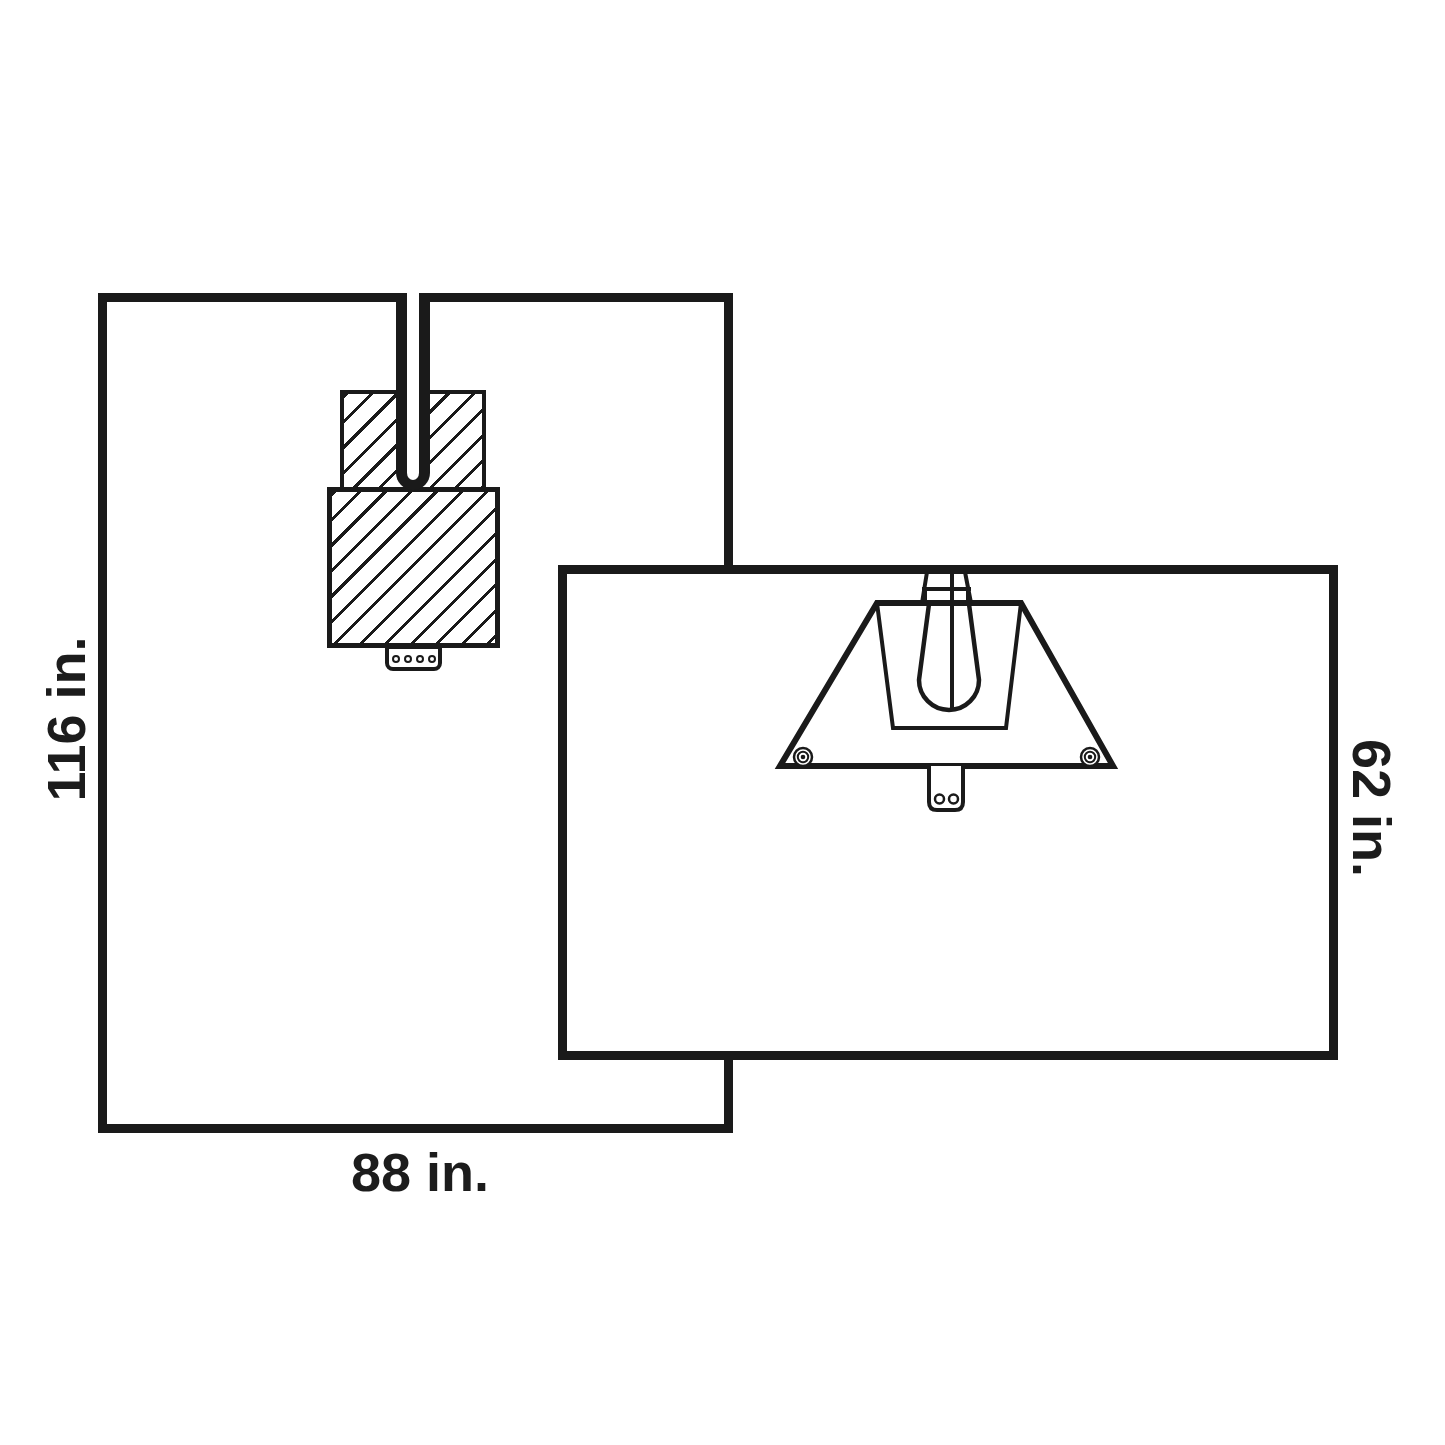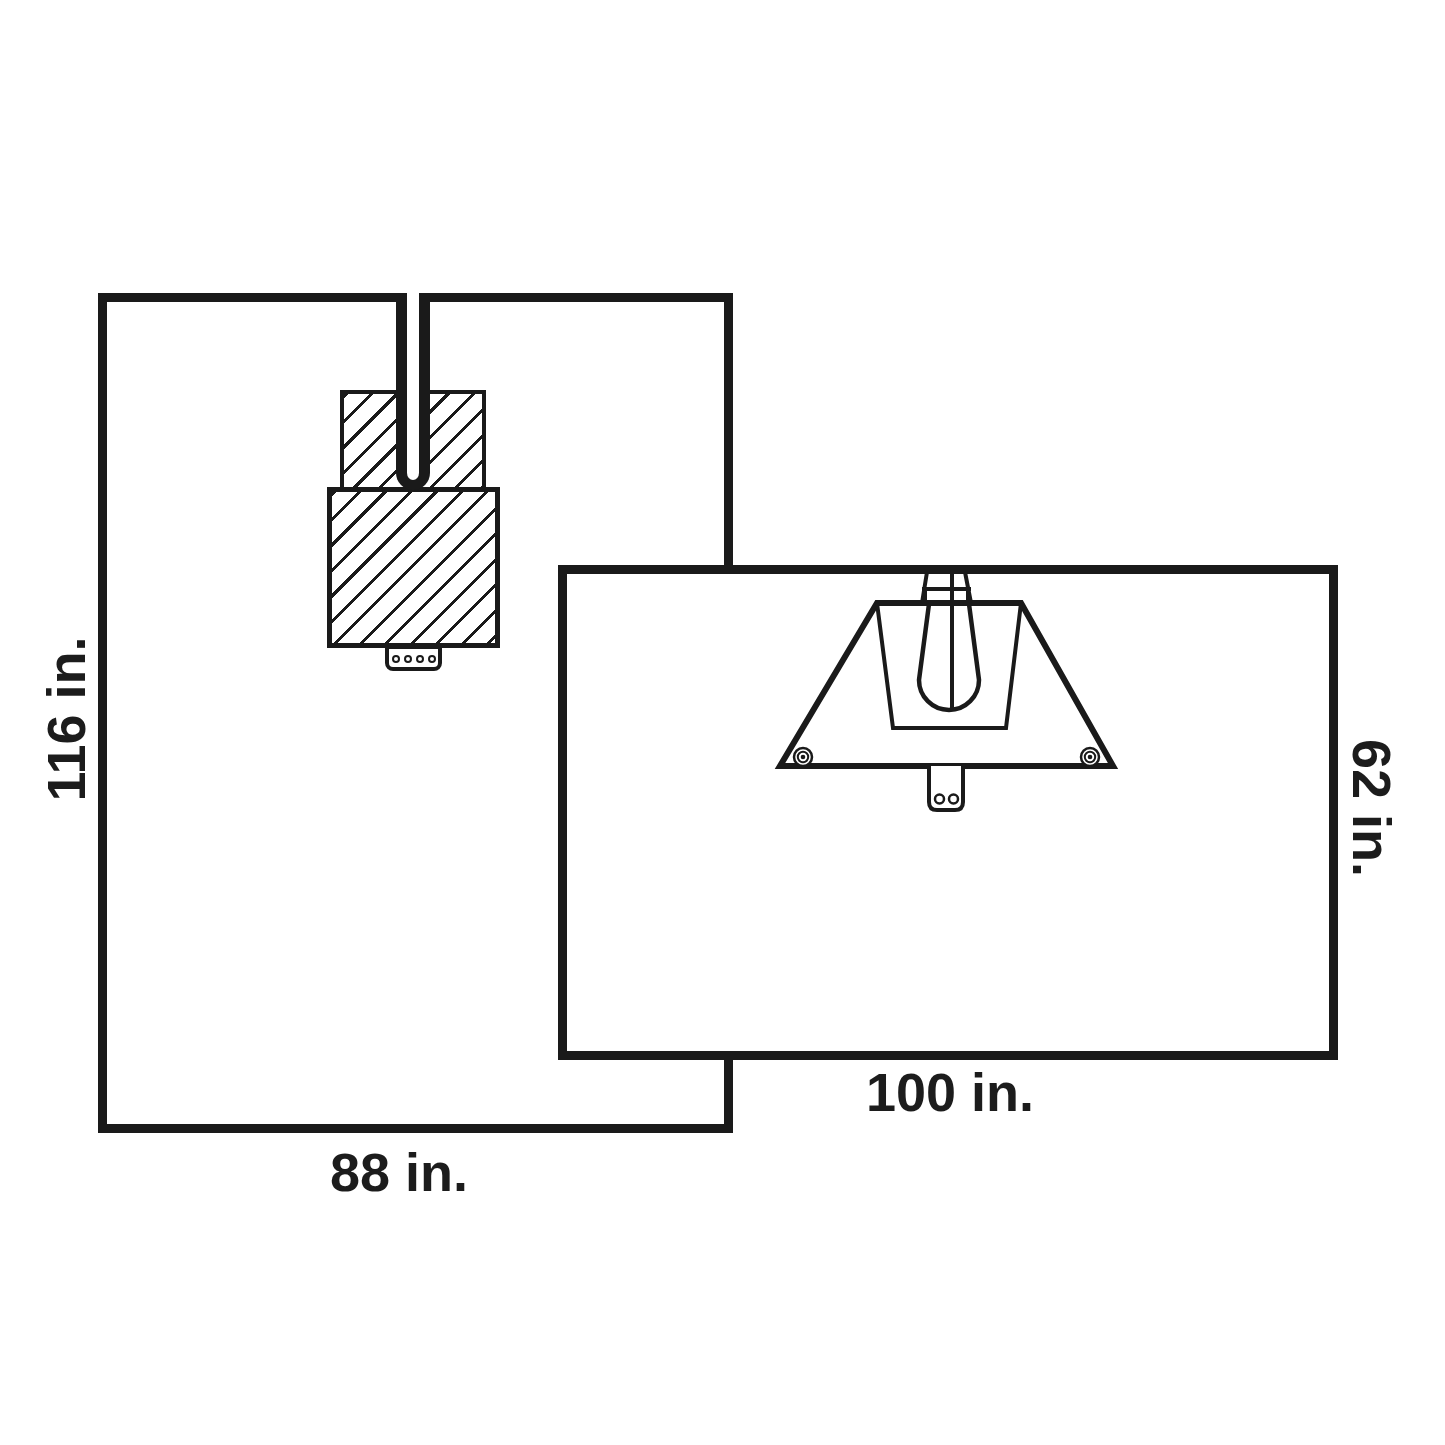--- a/index.html
+++ b/index.html
@@ -54,21 +54,21 @@
 
   
   #pouch-svg{left:768px;top:558px;width:360px;height:260px;z-index:6;}
 
   
   .dim-label{
     position:absolute;color:#1c1c1c;font-size:54px;font-weight:700;
     white-space:nowrap;line-height:1;z-index:7;letter-spacing:0;
   }
   #label-left-height{left:66px;top:719px;transform:translate(-50%,-50%) rotate(-90deg);}
-  #label-left-width{left:399px;top:1172px;transform:translate(-50%,-50%);}
+  #label-left-width{left:420px;top:1172px;transform:translate(-50%,-50%);}
   #label-right-width{left:950px;top:1092px;transform:translate(-50%,-50%);}
   #label-right-height{left:1372px;top:808px;transform:translate(-50%,-50%) rotate(90deg);}
 </style>
 </head>
 <body>
 
 <div id="canvas">
 
   <div id="left-rect" class="abs"></div>
 
@@ -112,16 +112,15 @@
 
     <g>
       <path d="M929,766 L929,802 Q929,810 937,810 L955,810 Q963,810 963,802 L963,766" fill="#ffffff" stroke="#1a1a1a" stroke-width="4"></path>
       <circle cx="939.5" cy="799" r="4.5" fill="#ffffff" stroke="#1a1a1a" stroke-width="2.5"></circle>
       <circle cx="953.5" cy="799" r="4.5" fill="#ffffff" stroke="#1a1a1a" stroke-width="2.5"></circle>
     </g>
   </svg>
 
   <div id="label-left-height" class="dim-label">116 in.</div>
   <div id="label-left-width" class="dim-label">88 in.</div>
-  <div id="label-right-width" class="dim-label">100 in.</div>
   <div id="label-right-height" class="dim-label">62 in.</div>
 
 </div>
 
 </body></html>

